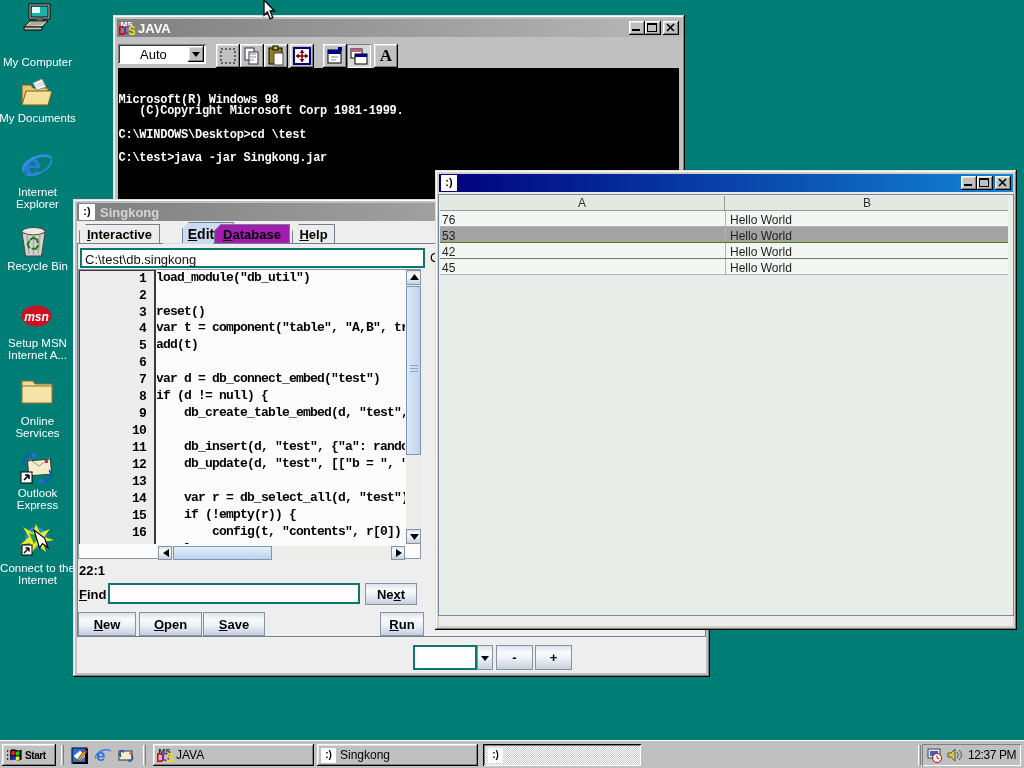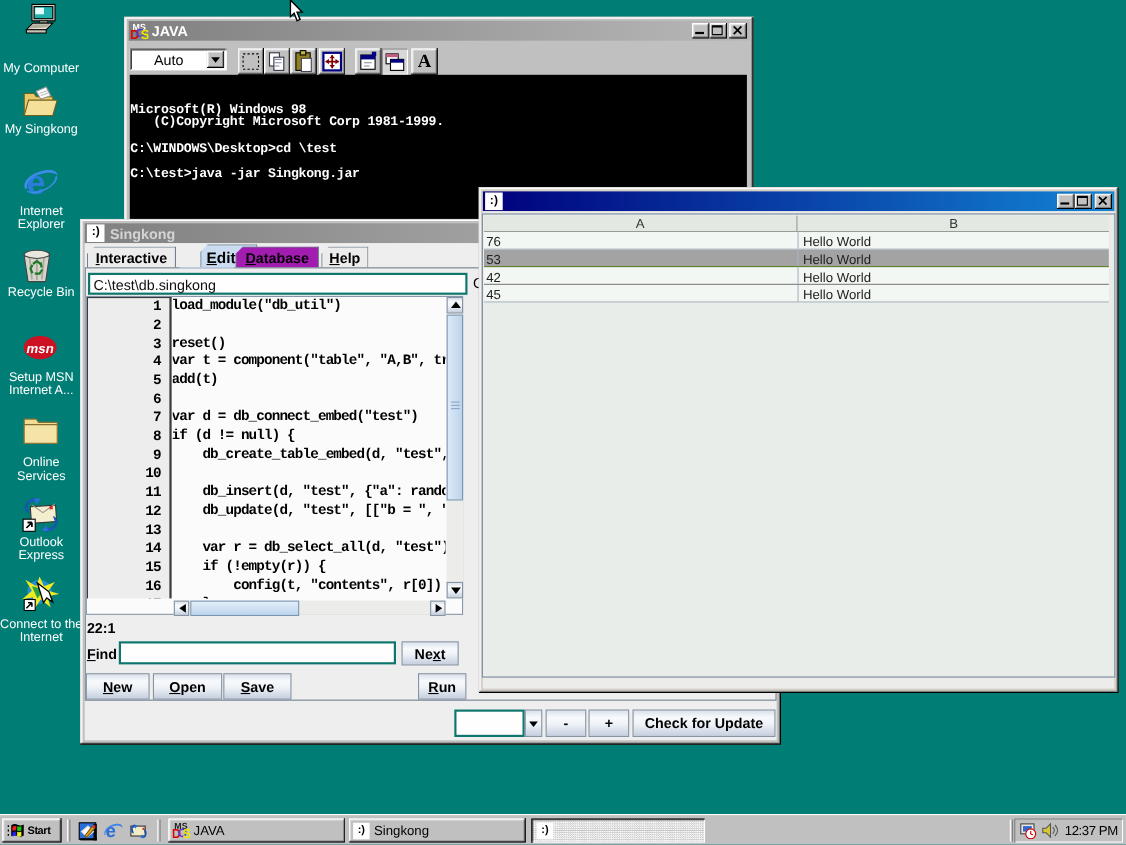--- a/index.html
+++ b/index.html
@@ -44,21 +44,21 @@
     <path d="M1 24 L19 24 L19 27 L1 27 Z" fill="#c8c4b4" stroke="#000"></path>
   </svg>
   <div class="dlabel" style="top:32px;margin-top:24px;">My Computer</div>
 
   <svg class="abs" style="left:20px;top:77px;" width="32" height="31" viewBox="0 0 32 31">
     <path d="M2 8 L11 8 L13 11 L28 11 L28 28 L2 28 Z" fill="#e8c868" stroke="#706020"></path>
     <path d="M13 6 L22 2 L26 10 L17 13 Z" fill="#fff" stroke="#999"></path>
     <path d="M16 8 L24 5 M17 10 L25 7" stroke="#aaa" stroke-width="0.8"></path>
     <path d="M2 28 L6 14 L32 14 L28 28 Z" fill="#f4e098" stroke="#706020"></path>
   </svg>
-  <div class="dlabel" style="top:112px;">My Singkong</div>
+  <div class="dlabel" style="top:112px;">My Documents</div>
 
   <svg class="abs" style="left:20px;top:148px;" width="34" height="34" viewBox="0 0 34 34">
     <text x="4" y="28" font-size="31" font-weight="bold" fill="#2b7bdb" font-family="Liberation Sans">e</text>
     <path d="M3 24 C-1 18 8 9 20 7 C28 5.5 33 8 32 12 C31 9.5 26 8.5 20 9.5 C10 11.5 3 18 5 23 Z" fill="#3b8be8"></path>
     <path d="M32 12 C33 17 26 24 16 27 C10 28.5 5 28 4 25 C7 27 12 27 18 25 C26 22 31 16 30 13 Z" fill="#3b8be8"></path>
   </svg>
   <div class="dlabel" style="top:186px;">Internet<br>Explorer</div>
 
   <svg class="abs" style="left:17px;top:225px;" width="33" height="33" viewBox="0 0 33 33">
     <ellipse cx="16.5" cy="6.5" rx="11.5" ry="4" fill="#e8e8e0" stroke="#444"></ellipse>
@@ -291,21 +291,20 @@
   <div class="abs obtn" style="left:307px;top:413px;width:44px;height:24px;"><u>R</u>un</div>
 
   <div class="abs ofield" style="left:340px;top:446px;width:64px;height:25px;"></div>
   <div class="abs obtn" style="left:404px;top:446px;width:16px;height:25px;">
       <svg width="14" height="14">
         <path d="M3 5 L11 5 L7 10 Z" fill="#000"></path>
       </svg>
     </div>
   <div class="abs obtn" style="left:423px;top:446px;width:37px;height:25px;">-</div>
   <div class="abs obtn" style="left:462px;top:446px;width:37px;height:25px;">+</div>
-  <div class="abs obtn" style="left:502px;top:446px;width:130px;height:25px;">Check for Update</div>
 </div>
 
 <div class="abs winframe" style="left:435px;top:170px;width:582px;height:460px;background:#d4d0c8;">
   <div class="tbar active" style="top:4px;">
     <span style="display:inline-block;margin-left:2px;width:16px;height:16px;background:#fff;color:#000;font-weight:bold;font-size:11px;text-align:center;line-height:15px;">:)</span>
     <span style="flex:1"></span>
     <span class="tbtn">
         <b style="position:absolute;left:3px;top:8px;width:8px;height:2px;background:#000;"></b>
       </span>
     <span class="tbtn">

